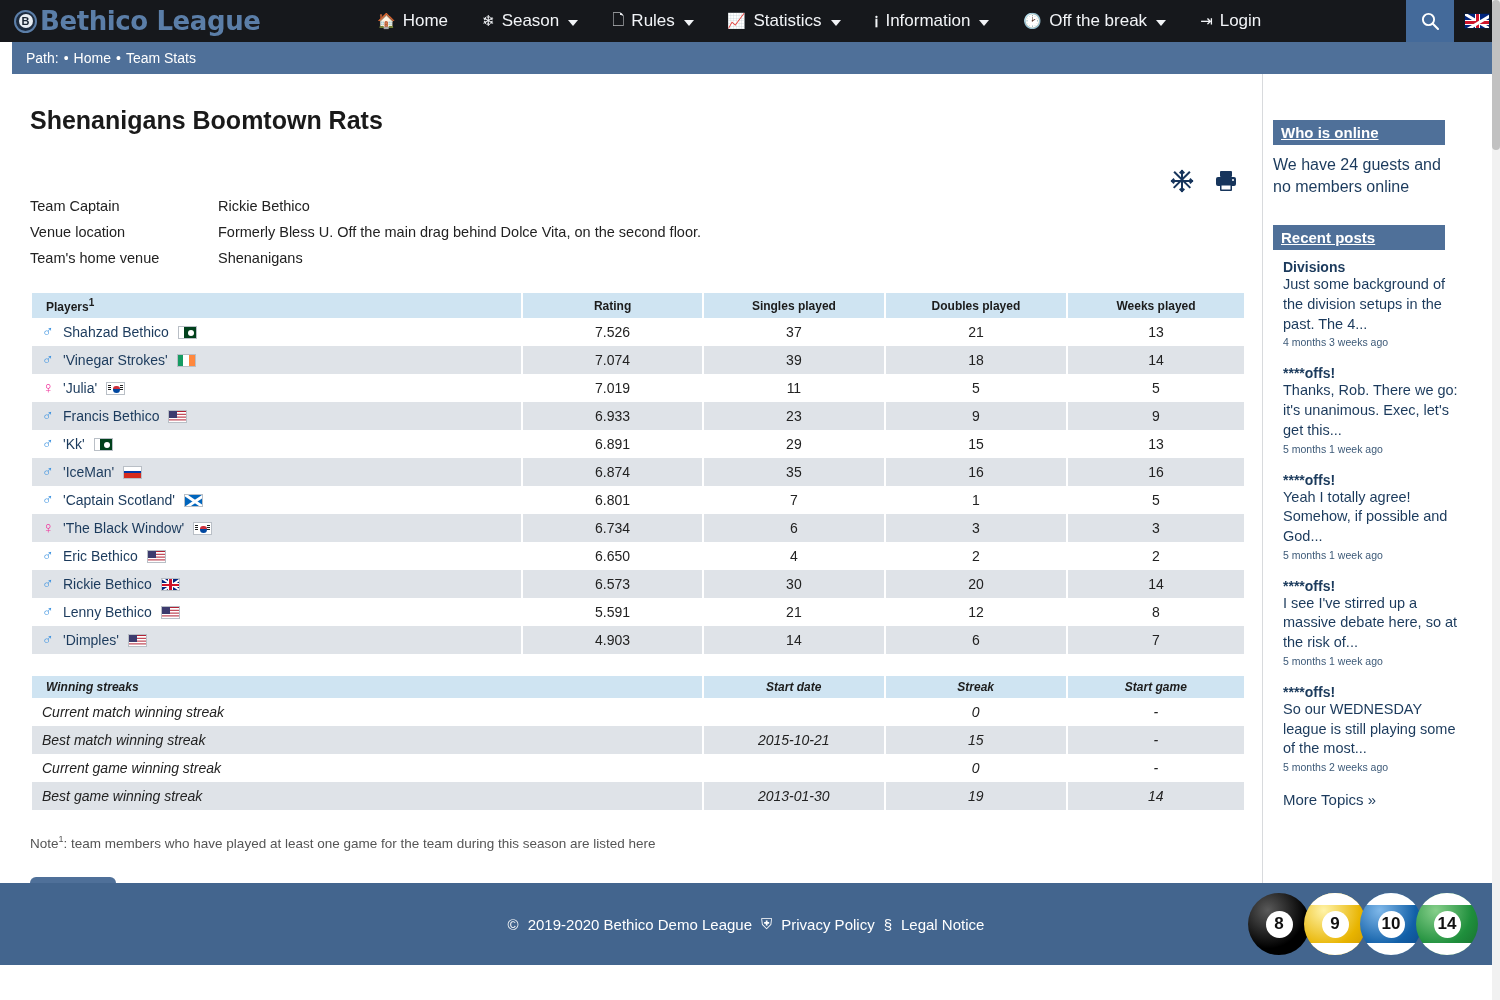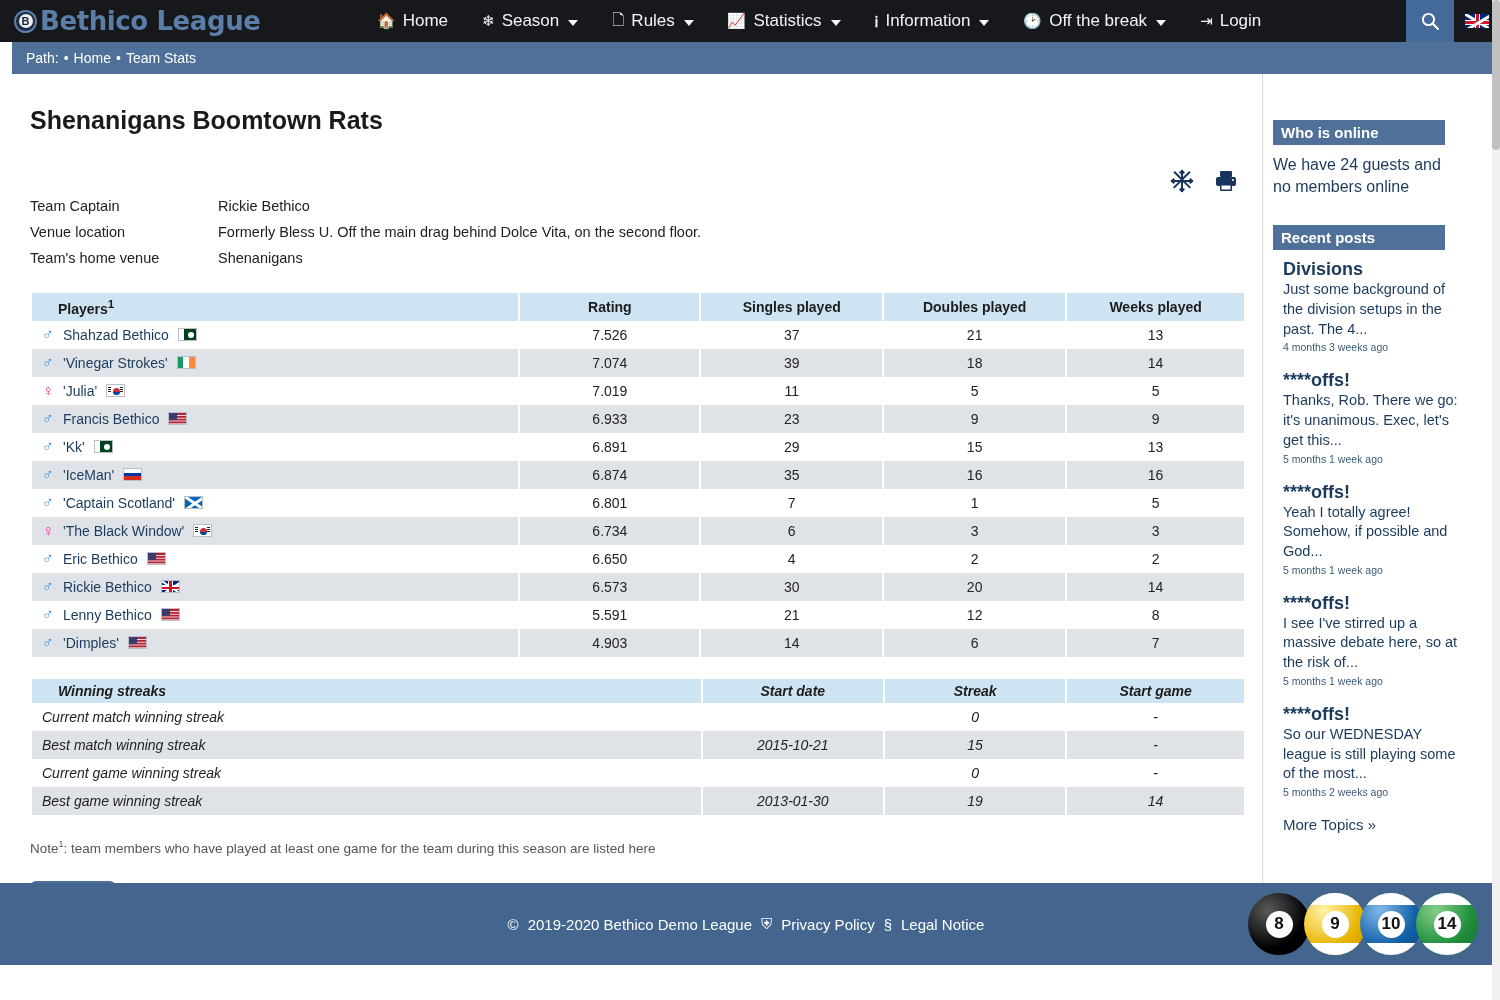--- a/index.html
+++ b/index.html
@@ -77,22 +77,22 @@
   .pi { width:28px;height:28px; display:flex;align-items:center;justify-content:center; cursor:pointer; color:#17355c; }
 
   .infotable { margin-top:58px; font-size:14.5px; color:#222; }
   .inforow { display:flex; height:26px; align-items:center; }
   .infolabel { width:188px; }
   .infoval { }
 
   
   table.grid { width:1216px; border-collapse:separate; border-spacing:2px 0; font-size:14px; }
   table.grid th {
-    background:#cfe4f2; color:#1c1c1c; font-weight:bold; font-size:14px;
-    height:22px; padding:4px 26px; text-align:center; white-space:nowrap;
+    background:#cfe4f2; color:#1c1c1c; font-weight:bold; font-size:12px;
+    height:22px; padding:4px 14px; text-align:center; white-space:nowrap;
   }
   table.grid th.lead { text-align:left; }
   table.grid td { height:28px; padding:3px 10px; text-align:center; color:#222; }
   table.grid td.lead { text-align:left; }
   table.grid tr.odd td { background:#dfe3e8; }
   table.grid tr.even td { background:#ffffff; }
 
   .players-wrap { margin-top:22px; }
   .streaks-wrap { margin-top:22px;font-style:italic; }
 
@@ -138,26 +138,26 @@
   .backbtn {
     margin-top:26px; display:inline-flex; align-items:center; gap:7px;
     background:#4f7099; color:#fff; border-radius:6px; padding:7px 14px;
     font-size:16px; cursor:pointer; border:none;
   }
 
   
   .sidebar { width:254px; border-left:1px solid #d8dadd; padding:46px 0 0 10px; }
   .modhead {
     background:#4f7099; color:#fff; font-size:15px; font-weight:bold;
-    padding:4px 8px; width:172px; margin-bottom:9px;
+    padding:4px 8px; width:172px; margin-bottom:9px;text-decoration:underline;
   }
   .modbody { font-size:16px; color:#1b3a5c; line-height:1.35; width:190px; }
   .posts { margin-top:5px; }
   .post { margin-bottom:17px; padding-left:10px; width:190px; }
-  .posttitle { font-size:18px; font-weight:bold; color:#1b3a5c; cursor:pointer; }
+  .posttitle { font-size:14px; font-weight:bold; color:#1b3a5c; cursor:pointer; }
   .postbody { font-size:14.5px; color:#1b3a5c; line-height:1.36; }
   .postdate { font-size:10.5px; color:#3d5a78; margin-top:2px; }
   .moretopics { font-size:15px; color:#1b3a5c; padding-left:10px; margin-top:18px; cursor:pointer; }
 
   
   .footer {
     position:absolute; top:883px; left:0; width:1492px; height:82px;
     background:#43658e; display:flex; align-items:center; justify-content:center;
     color:#fff; font-size:15px; gap:9px;
   }

